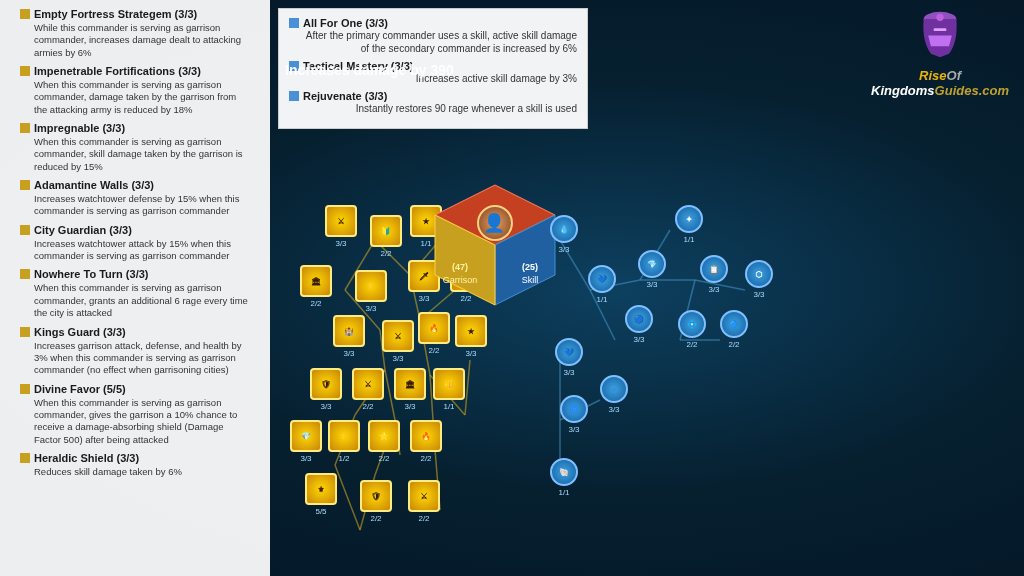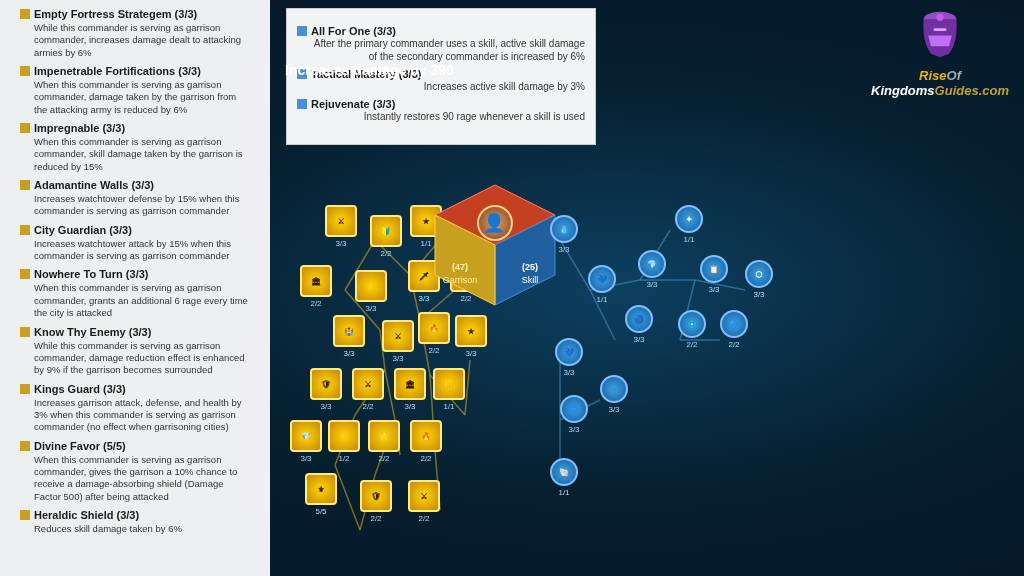--- a/index.html
+++ b/index.html
@@ -58,25 +58,25 @@
       color: #333;
       margin-top: 2px;
       line-height: 1.3;
       padding-left: 14px;
     }
 
     
     .tooltip-box {
       position: absolute;
       top: 8px;
-      left: 286px;
+      left: 278px;
       width: 310px;
       background: rgba(255,255,255,0.95);
       border: 1px solid #ccc;
-      padding: 16px 10px;
+      padding: 8px 10px;
       z-index: 20;
       font-size: 11px;
     }
 
     .tooltip-item {
       margin-bottom: 5px;
     }
 
     .tooltip-title {
       font-weight: bold;
@@ -249,41 +249,37 @@
 </svg>
 
 <div class="left-panel">
   <div id="skill-list">
       <div class="skill-item">
         <div class="skill-title">Empty Fortress Strategem (3/3)</div>
                      <div class="skill-desc">While this commander is serving as garrison commander, increases damage dealt to attacking armies by 6%</div>
       </div>
       <div class="skill-item">
         <div class="skill-title">Impenetrable Fortifications (3/3)</div>
-                     <div class="skill-desc">When this commander is serving as garrison commander, damage taken by the garrison from the attacking army is reduced by 6%</div>
+                     <div class="skill-desc">When this commander is serving as garrison commander, damage taken by the garrison from the attacking army is reduced by 18%</div>
       </div>
       <div class="skill-item">
         <div class="skill-title">Impregnable (3/3)</div>
                      <div class="skill-desc">When this commander is serving as garrison commander, skill damage taken by the garrison is reduced by 15%</div>
       </div>
       <div class="skill-item">
         <div class="skill-title">Adamantine Walls (3/3)</div>
                      <div class="skill-desc">Increases watchtower defense by 15% when this commander is serving as garrison commander</div>
       </div>
       <div class="skill-item">
         <div class="skill-title">City Guardian (3/3)</div>
                      <div class="skill-desc">Increases watchtower attack by 15% when this commander is serving as garrison commander</div>
       </div>
       <div class="skill-item">
         <div class="skill-title">Nowhere To Turn (3/3)</div>
                      <div class="skill-desc">When this commander is serving as garrison commander, grants an additional 6 rage every time the city is attacked</div>
-      </div>
-      <div class="skill-item">
-        <div class="skill-title">Know Thy Enemy (3/3)</div>
-                     <div class="skill-desc">While this commander is serving as garrison commander, damage reduction effect is enhanced by 9% if the garrison becomes surrounded</div>
       </div>
       <div class="skill-item">
         <div class="skill-title">Kings Guard (3/3)</div>
                      <div class="skill-desc">Increases garrison attack, defense, and health by 3% when this commander is serving as garrison commander (no effect when garrisoning cities)</div>
       </div>
       <div class="skill-item">
         <div class="skill-title">Divine Favor (5/5)</div>
                      <div class="skill-desc">When this commander is serving as garrison commander, gives the garrison a 10% chance to receive a damage-absorbing shield (Damage Factor 500) after being attacked</div>
       </div>
       <div class="skill-item">

